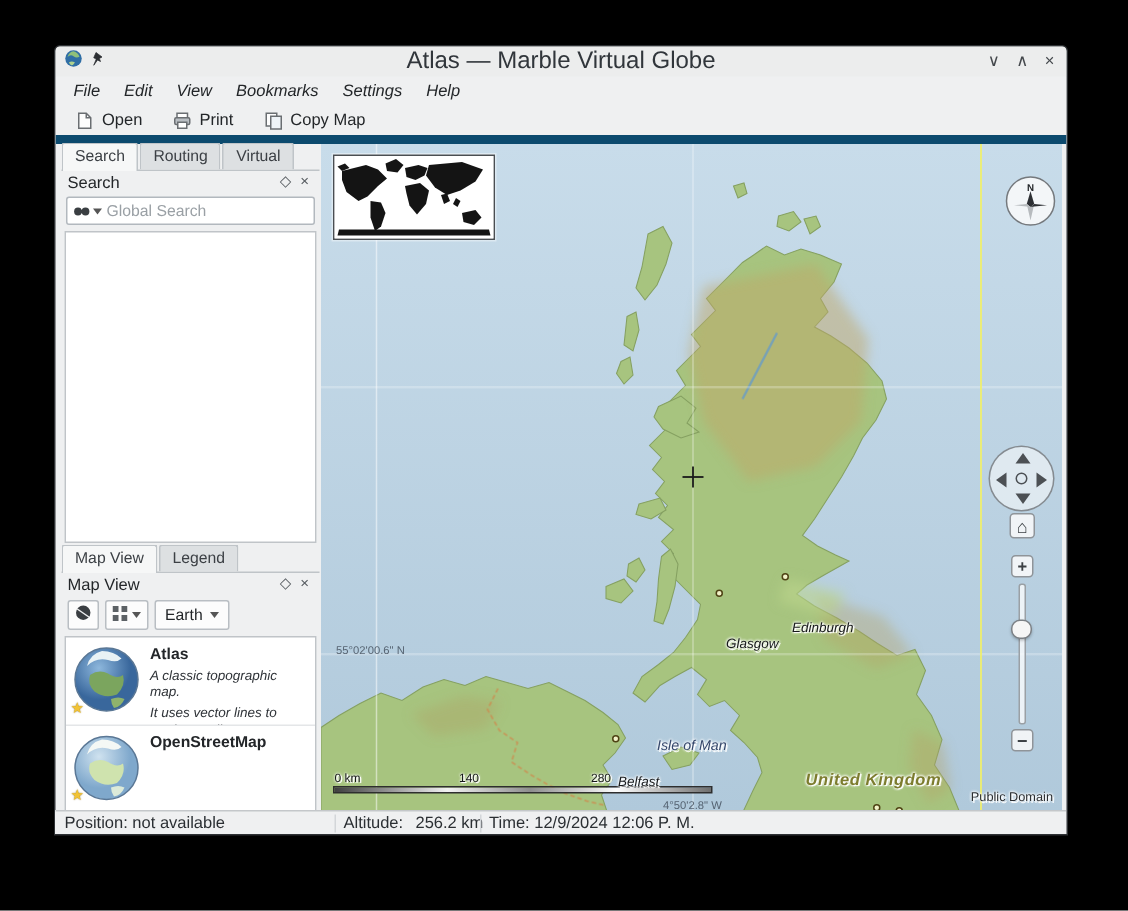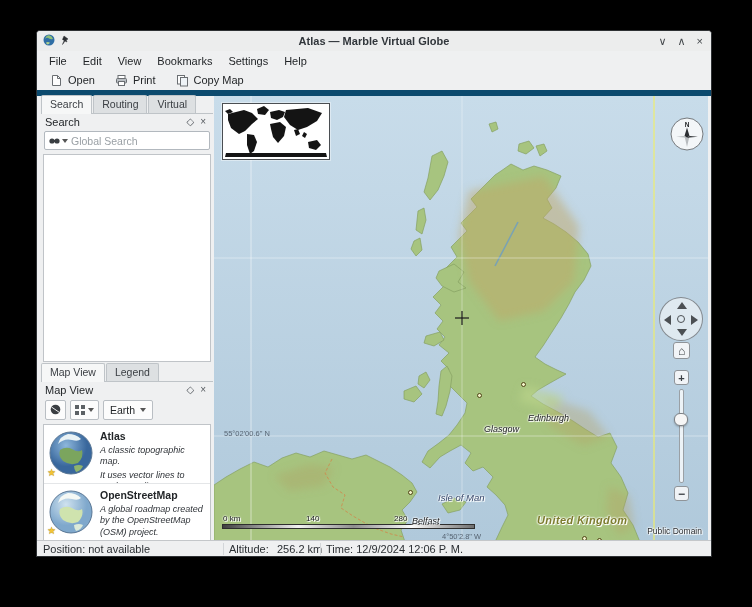--- a/index.html
+++ b/index.html
@@ -15,28 +15,28 @@
 
   .window {
     position:absolute; left:36px; top:30px; width:676px; height:527px;
     background:#eff0f1; border:1px solid #2e3134; border-radius:4px 4px 0 0;
     box-shadow:0 3px 14px rgba(0,0,0,.65);
     overflow:hidden;
   }
 
   
   .titlebar { position:relative; height:20px; display:flex; align-items:center; padding:0 6px; background:#eceded; }
-  .titlebar .title { position:absolute; left:0; right:0; text-align:center; font-size:11px; color:#31363b;font-weight:bold; }
+  .titlebar .title { position:absolute; left:0; right:0; text-align:center; font-size:16px; color:#31363b; }
   .tb-left { display:flex; align-items:center; gap:5px; z-index:2; }
   .tb-right { margin-left:auto; display:flex; align-items:center; gap:11px; z-index:2; padding-right:2px; }
   .winctl { font-size:11px; color:#44484c; cursor:default; line-height:1; }
 
   
   .menubar { height:19px; display:flex; align-items:center; padding:0 4px; font-size:11px; background:#eff0f1; }
-  .menu-item { padding:2px 8px; border-radius:2px; }
+  .menu-item { padding:2px 8px; border-radius:2px;font-style:italic; }
 
   
   .toolbar { height:26px; display:flex; align-items:center; gap:6px; padding:0 6px; border-bottom:6px solid #0c4a6e; background:#eff0f1; }
   .tool-btn { display:flex; align-items:center; gap:5px; font-size:11px; padding:3px 7px; border-radius:2px; }
   .tool-btn svg { display:block; }
 
   
   .sidebar { position:absolute; left:4px; top:65px; width:172px; height:446px; display:flex; flex-direction:column; }
   .tabs-row { display:flex; height:18px; align-items:flex-end; border-bottom:1px solid #bfc4c8; }
   .tab { font-size:10.5px; padding:2px 8px 3px; background:#dde0e2; border:1px solid #bfc4c8; border-bottom:none; border-radius:2px 2px 0 0; color:#3c4045; margin-right:1px; white-space:nowrap; }
@@ -288,21 +288,20 @@
               <circle cx="23" cy="23" r="21" fill="url(#g2)" stroke="#5a7795" stroke-width="1"></circle>
               <path d="M10,14 Q16,8 24,10 Q30,12 33,9 Q28,4 20,4 Q12,6 10,14Z" fill="#f4f8f5"></path>
               <path d="M12,20 Q18,16 24,19 Q30,23 34,20 Q36,27 30,33 Q22,36 15,31 Q10,26 12,20Z" fill="#cfe3ae"></path>
               <path d="M26,36 Q31,34 35,36 Q33,41 28,42 Q26,39 26,36Z" fill="#dcead9"></path>
             </svg>
           </span>
           <span class="rating-star">★</span>
         </div>
         <div class="map-item-text">
           <div class="map-item-name">OpenStreetMap</div>
-          <div class="map-item-tagline">A global roadmap created by the OpenStreetMap (OSM) project.</div>
         </div>
       </div>
 
     </div>
   </div>
 
   <div class="maparea">
 
     <svg class="terrain" width="494" height="446" viewBox="0 0 494 446">
       <defs>

